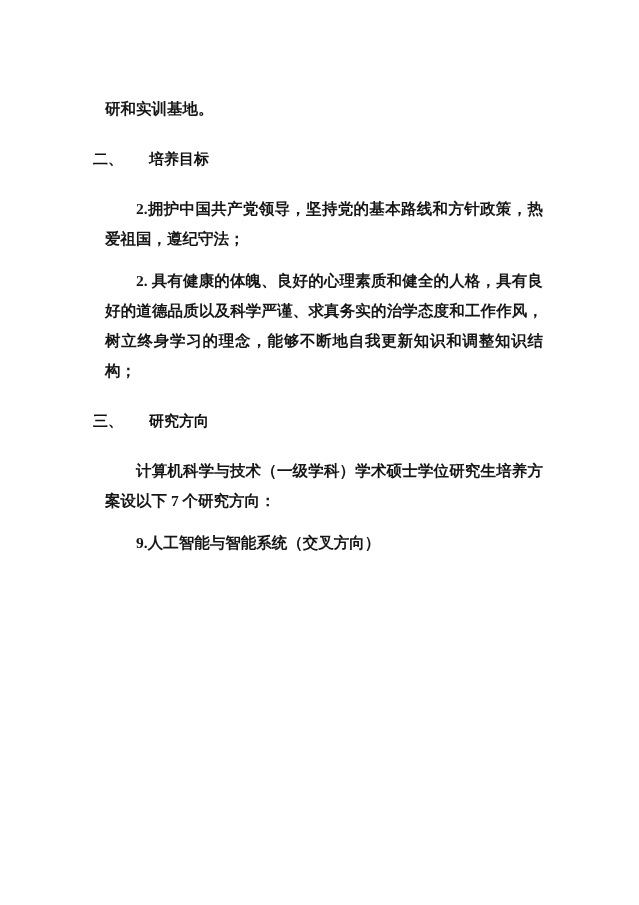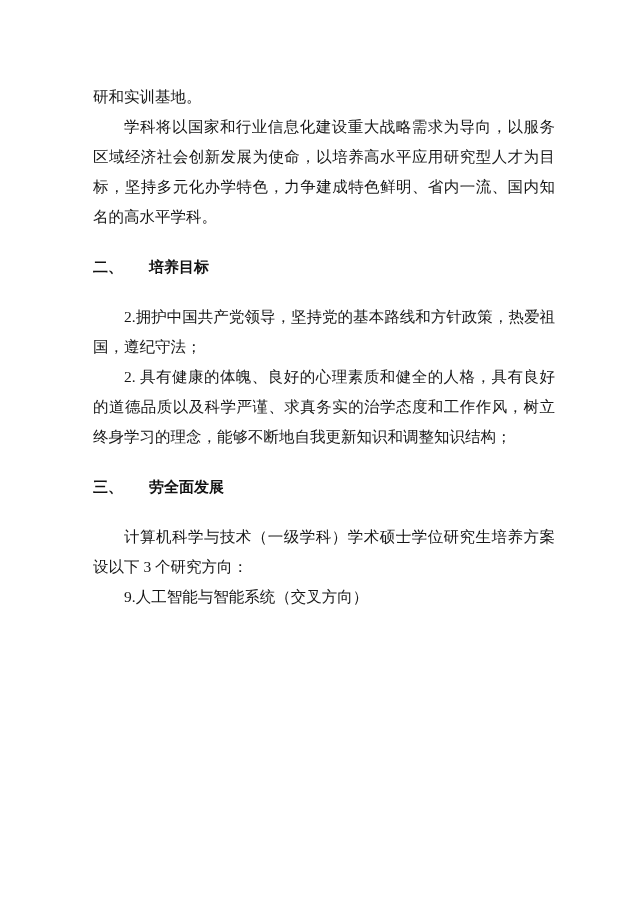--- a/index.html
+++ b/index.html
@@ -18,22 +18,23 @@
   }
   .doc {
     font-family: "Liberation Serif", "DejaVu Serif", serif;
     font-size: 15.5px;
     line-height: 30px;
     color: #161616;
     text-align: justify;
     text-align-last: left;
   }
   .doc p {
-    margin: 0;
+    margin: 12px;
     padding: 0;
+    font-weight: bold;
   }
   .doc p.indent {
     text-indent: 2em;
   }
   .doc h2.heading {
     font-family: "Liberation Sans", "DejaVu Sans", sans-serif;
     font-size: 15px;
     font-weight: bold;
     line-height: 30px;
     color: #111111;
@@ -48,31 +49,30 @@
   }
 </style>
 </head>
 <body>
 
 <div class="page">
   <div class="doc">
 
     <p class="para">研和实训基地。</p>
 
-    <p class="para indent">学科将以国家和行业信息化建设重大战略需求为导向，以服务区域经济社会创新发展为使命，以培养高水平应用研究型人才为目标，坚持多元化办学特色，力争建成特色鲜明、省内一流、国内知名的高水平学科。</p>
 
     <h2 class="heading"><span class="num">二、</span><span class="title">培养目标</span></h2>
 
 
     <p class="para indent">2.拥护中国共产党领导，坚持党的基本路线和方针政策，热爱祖国，遵纪守法；</p>
 
     <p class="para indent">2. 具有健康的体魄、良好的心理素质和健全的人格，具有良好的道德品质以及科学严谨、求真务实的治学态度和工作作风，树立终身学习的理念，能够不断地自我更新知识和调整知识结构；</p>
 
 
 
-    <h2 class="heading"><span class="num">三、</span><span class="title">劳全面发展</span></h2>
+    <h2 class="heading"><span class="num">三、</span><span class="title">研究方向</span></h2>
 
-    <p class="para indent">计算机科学与技术（一级学科）学术硕士学位研究生培养方案设以下 3 个研究方向：</p>
+    <p class="para indent">计算机科学与技术（一级学科）学术硕士学位研究生培养方案设以下 7 个研究方向：</p>
 
     <p class="para indent">9.人工智能与智能系统（交叉方向）</p>
 
   </div>
 </div>
 
 </body></html>

